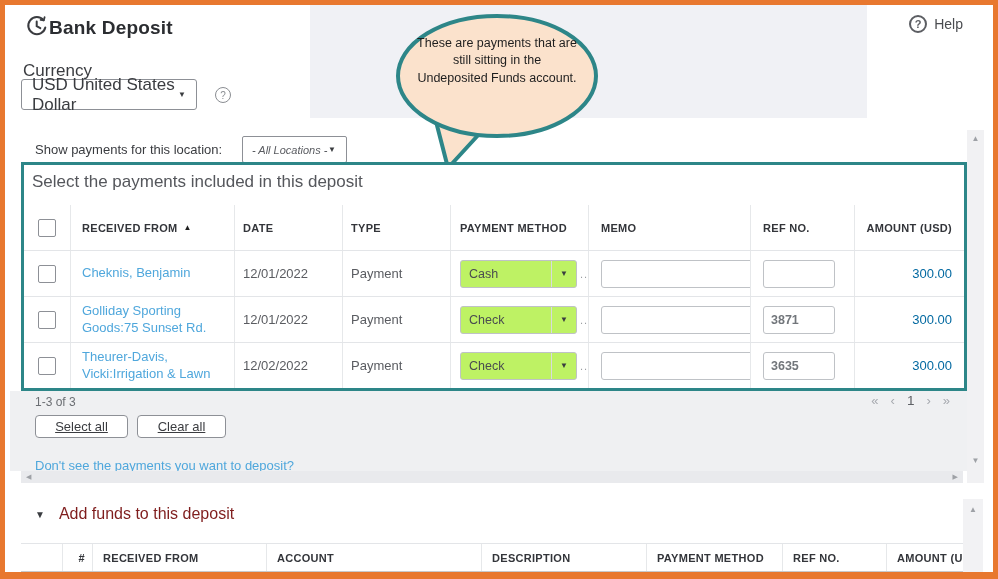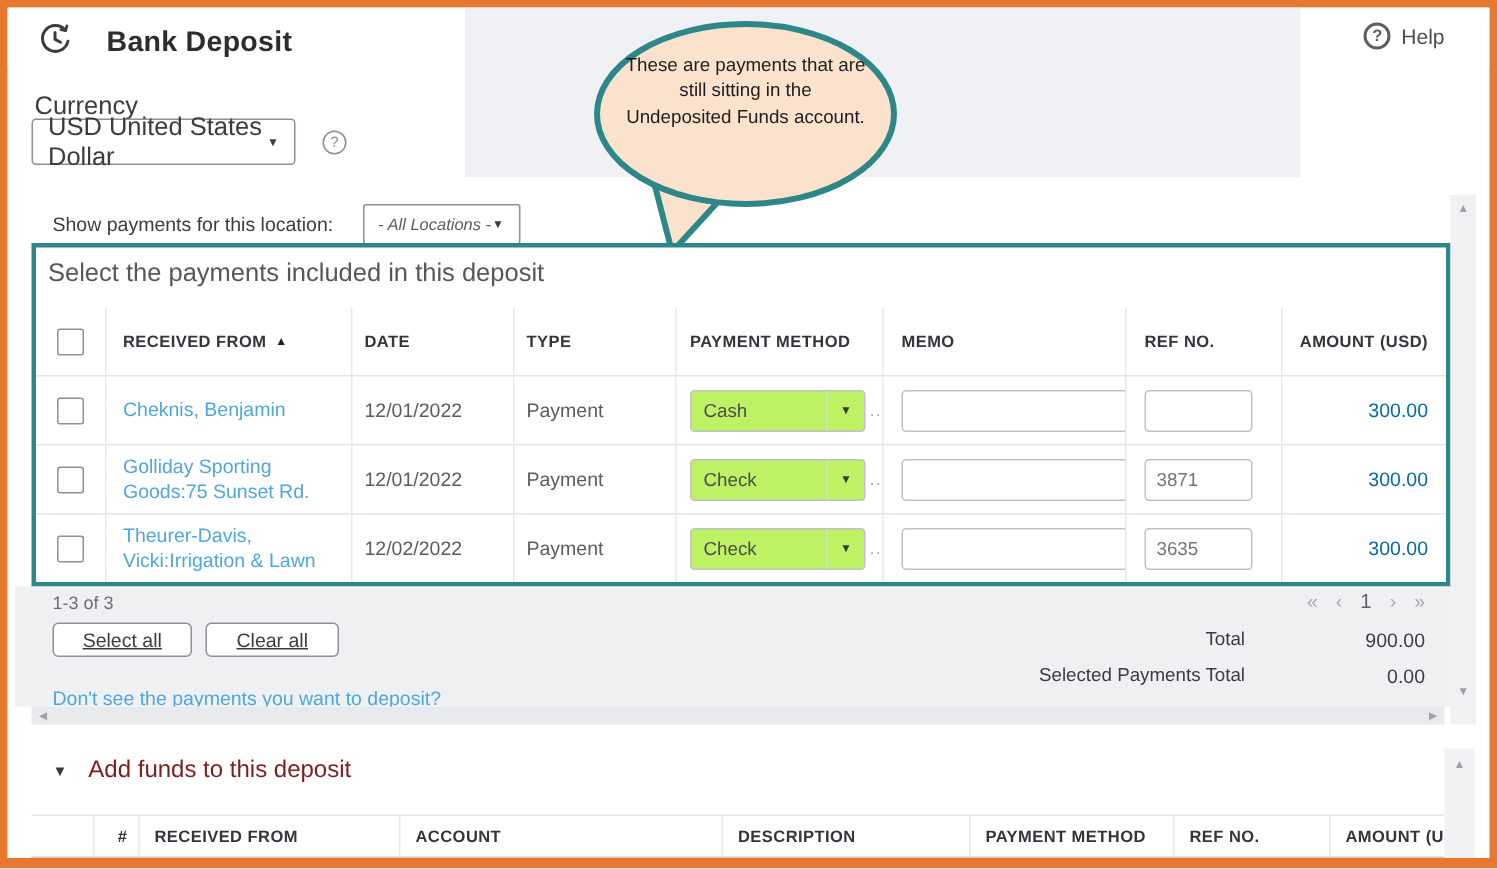--- a/index.html
+++ b/index.html
@@ -5,21 +5,21 @@
   * { margin:0; padding:0; box-sizing:border-box; }
   html,body { width:998px; height:579px; }
   body { font-family:"Liberation Sans", sans-serif; background:#fff; }
   .page {
     position:relative; width:998px; height:579px; background:#fff;
     border:5px solid #E8782F; border-bottom-width:7px; overflow:hidden;
   }
 
   
   .topbar { position:absolute; left:0; top:0; width:100%; height:40px; background:#fff; }
-  .title-wrap { position:absolute; left:20px; top:9px; display:flex; align-items:center; gap:22px; }
+  .title-wrap { position:absolute; left:20px; top:9px; display:flex; align-items:center; gap:0; }
   .page-title { font-size:19px; font-weight:bold; color:#2B2D31; letter-spacing:.2px; }
   .help-wrap { position:absolute; right:30px; top:10px; display:flex; align-items:center; gap:7px; color:#4A4C50; }
   .q-circle { width:18px; height:18px; border:2px solid #5C5E63; border-radius:50%;
     display:flex; align-items:center; justify-content:center; font-size:11px; font-weight:bold; color:#5C5E63; }
   .help-label { font-size:14px; color:#4A4C50; }
 
   
   .currency-label { position:absolute; left:18px; top:56px; font-size:17px; color:#3A3C40; }
   .currency-select { position:absolute; left:16px; top:74px; width:176px; height:31px;
     border:1px solid #8D9096; border-radius:3px; background:#fff; display:flex; align-items:center; }
@@ -65,21 +65,21 @@
   .amount { color:#0369a1; font-size:13px; }
   .mini-select { width:118px; height:28px; border:1px solid #BFC2C6; border-radius:3px; background:#bef264;
     display:flex; align-items:center; }
   .mini-select .sel-text { flex:1; padding-left:8px; font-size:12.5px; color:#4A4C50; }
   .mini-select .divider { width:1px; height:26px; background:#D8DADD; }
   .mini-select .caret { padding:0 8px; }
   .dots { color:#9B9EA3; font-size:11px; margin-left:3px; letter-spacing:1px; }
   .text-input { height:28px; border:1px solid #BFC2C6; border-radius:3px; background:#fff;
     font-family:"Liberation Sans", sans-serif; font-size:12.5px; color:#72767B; padding:0 7px; outline:none; }
   .memo-input { width:152px; }
-  .ref-input { width:72px; }
+  .ref-input { width:72px;font-weight:bold; }
 
   
   .below-gray { position:absolute; left:5px; top:386px; width:957px; height:80px; background:#EFF0F2; }
   .range-label { position:absolute; left:30px; top:390px; font-size:12px; color:#6B6E73; }
   .pager { position:absolute; right:43px; top:388px; display:flex; gap:12px; align-items:center;
     font-size:13px; color:#A7AAB0; }
   .pager .page-num { color:#5E6166; font-size:13.5px; }
   .btn { position:absolute; top:410px; height:23px; background:#fff; border:1px solid #8D9096; border-radius:4px;
     font-size:13px; color:#3A3C40; display:flex; align-items:center; justify-content:center; cursor:pointer;text-decoration:underline; }
   .btn-select-all { left:30px; width:93px; }
@@ -300,30 +300,20 @@
     <span>«</span>
     <span>‹</span>
     <span class="page-num">1</span>
     <span>›</span>
     <span>»</span>
   </div>
 
   <div class="btn btn-select-all">Select all</div>
   <div class="btn btn-clear-all">Clear all</div>
 
-  <div class="totals">
-    <div class="total-row">
-      <span class="total-label">Total</span>
-      <span class="total-value">900.00</span>
-    </div>
-    <div class="total-row">
-      <span class="total-label">Selected Payments Total</span>
-      <span class="total-value">0.00</span>
-    </div>
-  </div>
 
   <div class="missing-link">Don't see the payments you want to deposit?</div>
 
   <div class="hscroll">
     <span class="arrow">◀</span>
     <span class="arrow">▶</span>
   </div>
 
   <div class="addfunds-head">
     <span class="collapse-arrow">▼</span>

